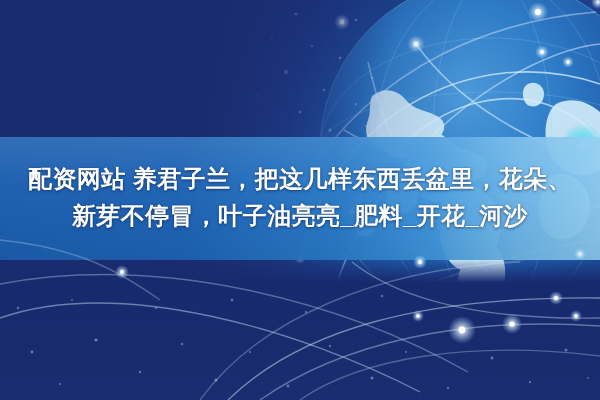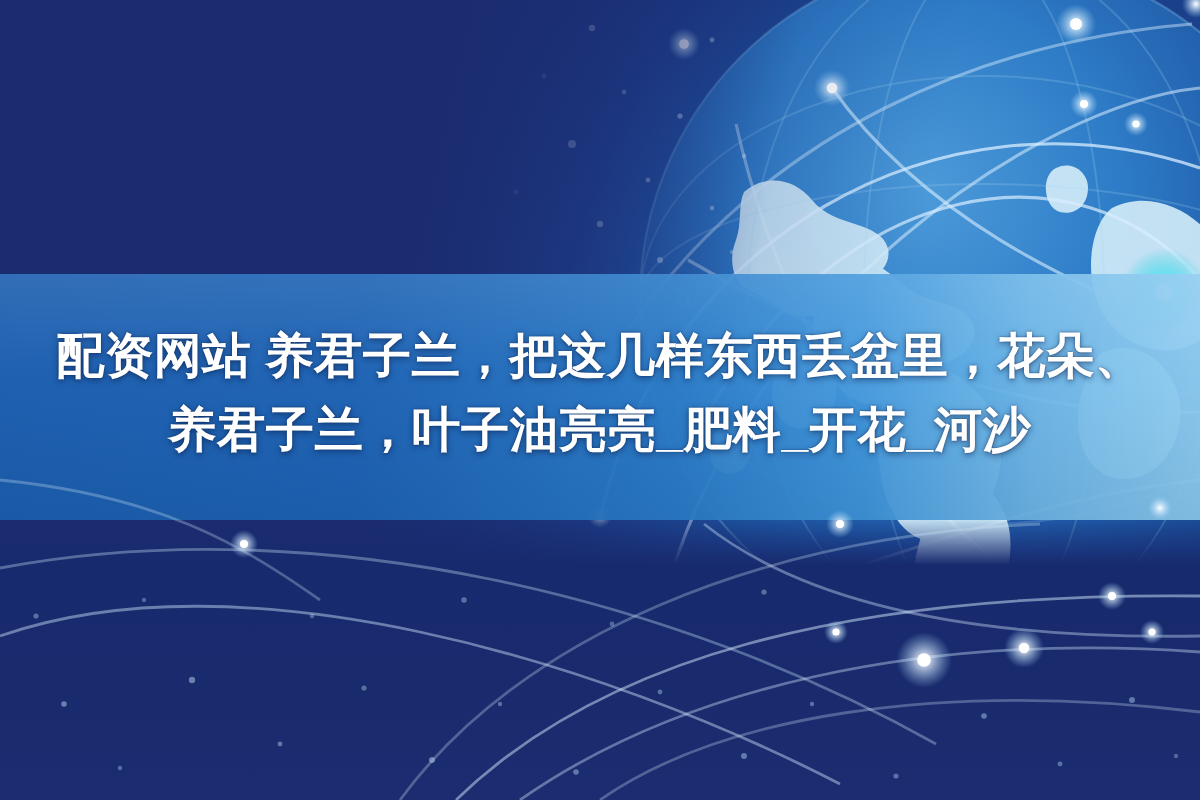--- a/index.html
+++ b/index.html
@@ -268,16 +268,16 @@
       <circle cx="72" cy="300" r="1.1" opacity="0.35"></circle>
       <circle cx="156" cy="308" r="1.2" opacity="0.35"></circle>
       <circle cx="232" cy="300" r="1.4" opacity="0.4"></circle>
       <circle cx="306" cy="312" r="1.2" opacity="0.35"></circle>
       <circle cx="382" cy="296" r="1.3" opacity="0.4"></circle>
     </g>
   </svg>
 
   <div class="headline">
     <span class="ln">配资网站 养君子兰，把这几样东西丢盆里，花朵、</span>
-    <span class="ln">养君子兰，叶子油亮亮_肥料_开花_河沙</span>
+    <span class="ln">新芽不停冒，叶子油亮亮_肥料_开花_河沙</span>
   </div>
 
 </div>
 
 </body></html>

